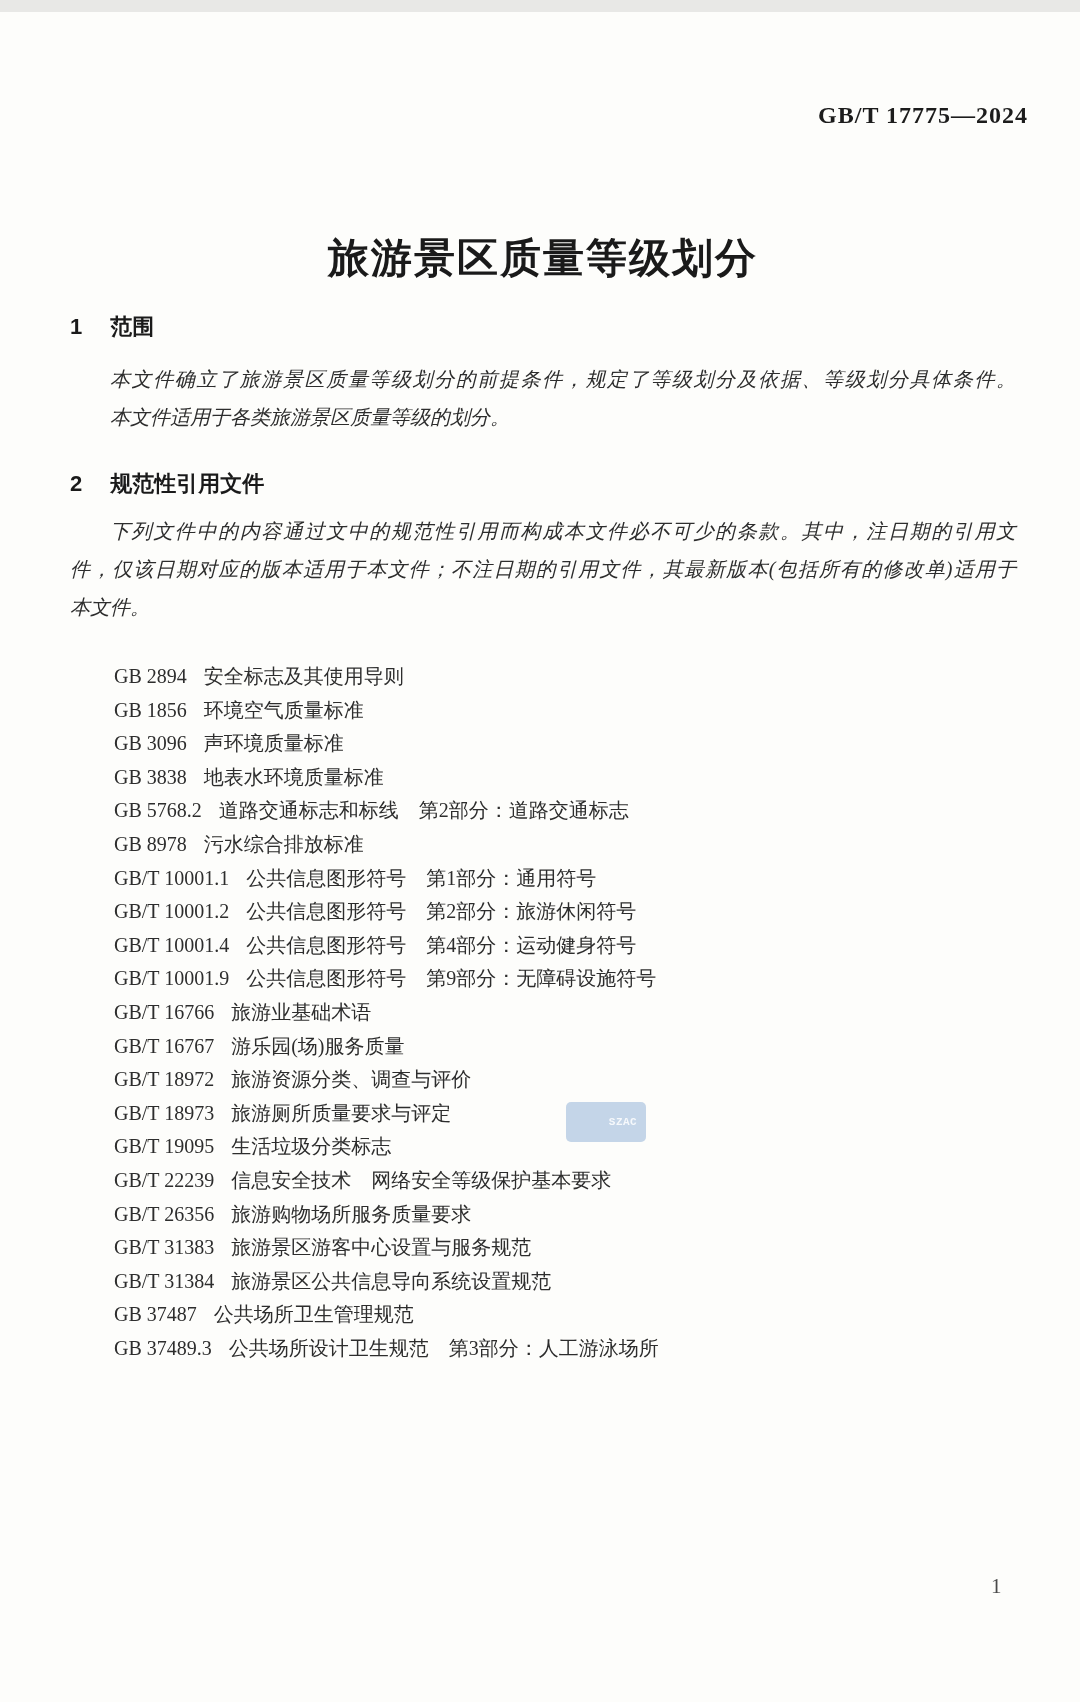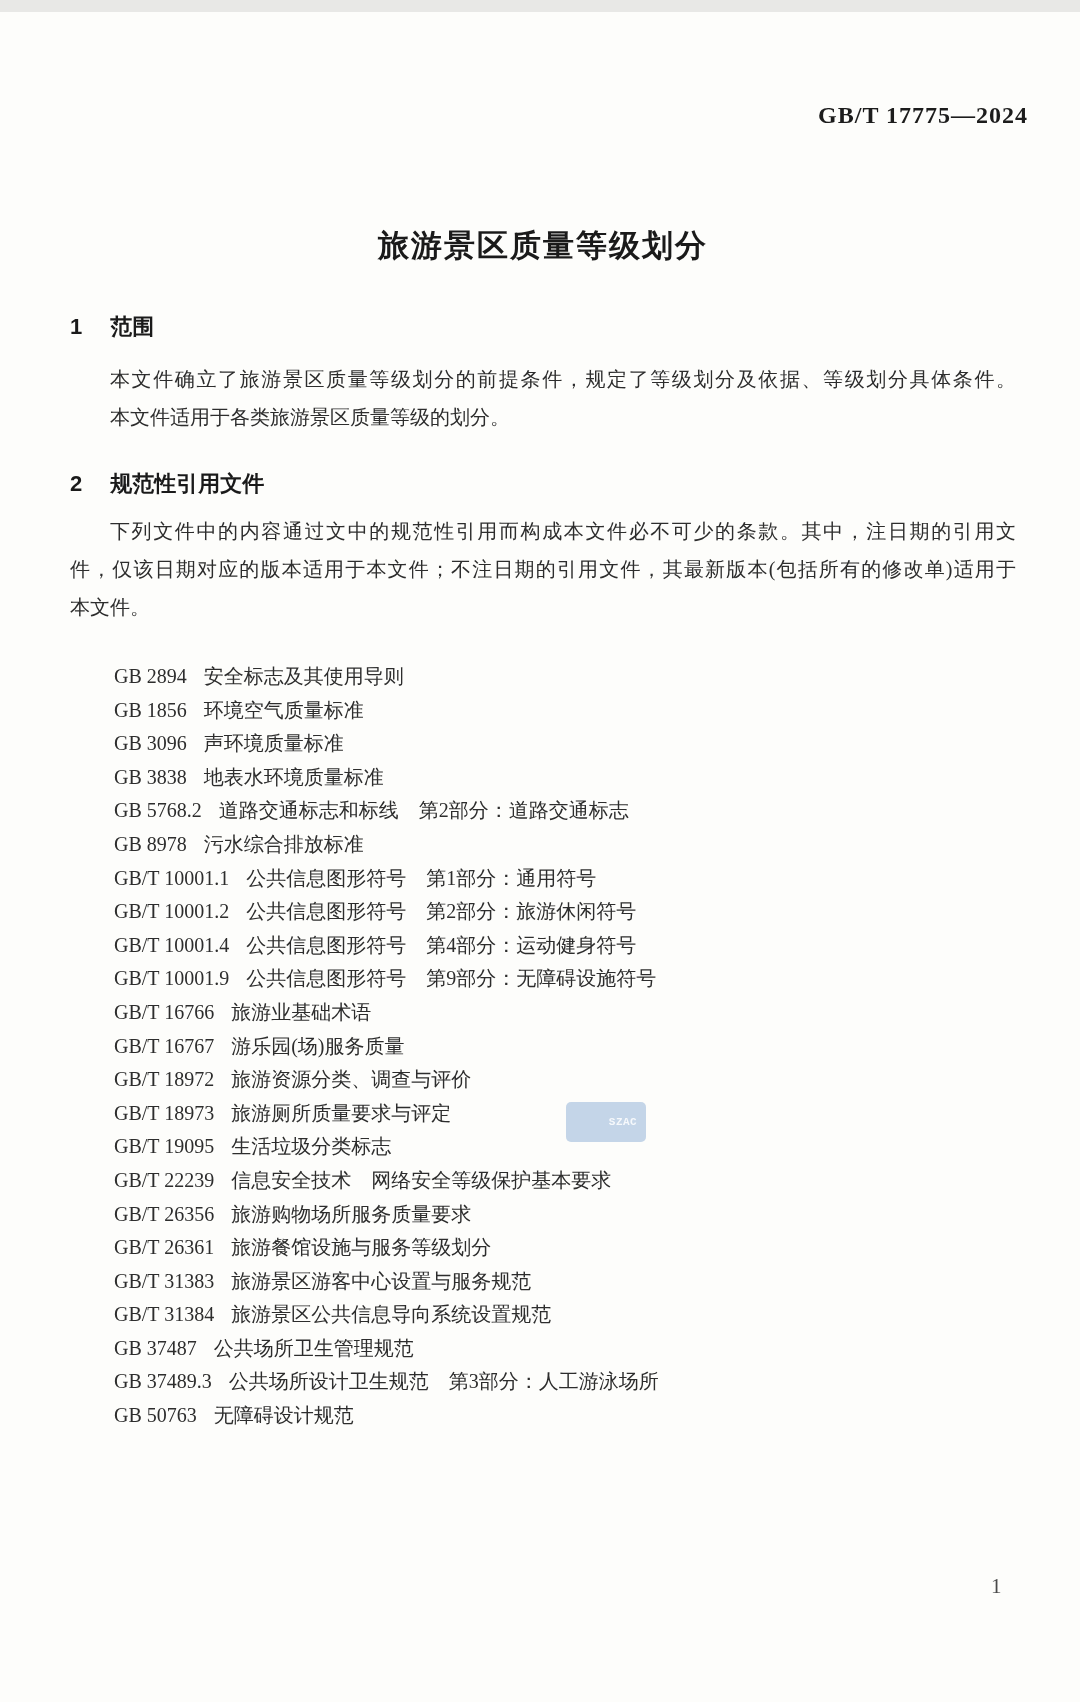--- a/index.html
+++ b/index.html
@@ -17,41 +17,41 @@
     position:absolute;top:90px;right:52px;
     font-family:"Liberation Serif","DejaVu Serif",serif;
     font-weight:bold;font-size:24px;letter-spacing:1px;color:#1c1c1c;
     white-space:nowrap;
   }
   
   .doc-title{
     position:absolute;top:192px;left:70px;width:946px;
     text-align:center;
     font-family:"Liberation Sans","DejaVu Sans",sans-serif;
-    font-weight:bold;font-size:31px;letter-spacing:2px;color:#1a1a1a;
+    font-weight:bold;font-size:41px;letter-spacing:2px;color:#1a1a1a;
     white-space:nowrap;
   }
   
   .section-heading{
     position:absolute;left:70px;
     font-family:"Liberation Sans","DejaVu Sans",sans-serif;
     font-weight:bold;font-size:22px;color:#1a1a1a;
     white-space:nowrap;
   }
   .section-heading .sec-num{display:inline-block;margin-right:28px;}
   #heading-scope{top:300px;}
   #heading-refs{top:457px;}
   
   .para-block{
     position:absolute;left:70px;width:946px;
     font-size:20px;line-height:38px;color:#2d2d2d;
   }
   #scope-paragraphs{top:348px;}
   #refs-intro{top:500px;}
-  .body-line{margin:0;white-space:nowrap;}
+  .body-line{margin:0;white-space:nowrap;font-style:italic;}
   .body-line.indent{text-indent:2em;}
   .body-line.stretch{text-align:justify;text-align-last:justify;text-justify:inter-character;}
   
   .ref-list{
     position:absolute;top:648px;left:114px;width:902px;
     font-size:20px;line-height:33.6px;color:#2d2d2d;
   }
   .ref-item{white-space:nowrap;}
   .ref-title{margin-left:0.85em;}
   
@@ -163,44 +163,38 @@
   </div>
 
   <div class="ref-item">
     <span class="ref-code">GB/T 22239</span><span class="ref-title">信息安全技术　网络安全等级保护基本要求</span>
   </div>
 
   <div class="ref-item">
     <span class="ref-code">GB/T 26356</span><span class="ref-title">旅游购物场所服务质量要求</span>
   </div>
 
-  <div class="ref-item">
-    <span class="ref-code">GB/T 26361</span><span class="ref-title">旅游餐馆设施与服务等级划分</span>
-  </div>
 
   <div class="ref-item">
     <span class="ref-code">GB/T 31383</span><span class="ref-title">旅游景区游客中心设置与服务规范</span>
   </div>
 
   <div class="ref-item">
     <span class="ref-code">GB/T 31384</span><span class="ref-title">旅游景区公共信息导向系统设置规范</span>
   </div>
 
   <div class="ref-item">
     <span class="ref-code">GB 37487</span><span class="ref-title">公共场所卫生管理规范</span>
   </div>
 
 
 
   <div class="ref-item">
     <span class="ref-code">GB 37489.3</span><span class="ref-title">公共场所设计卫生规范　第3部分：人工游泳场所</span>
   </div>
 
-  <div class="ref-item">
-    <span class="ref-code">GB 50763</span><span class="ref-title">无障碍设计规范</span>
-  </div>
 </div>
 
   <div class="watermark">SZAC</div>
 
   <div class="page-number">1</div>
 
 </div>
 
 </body></html>

